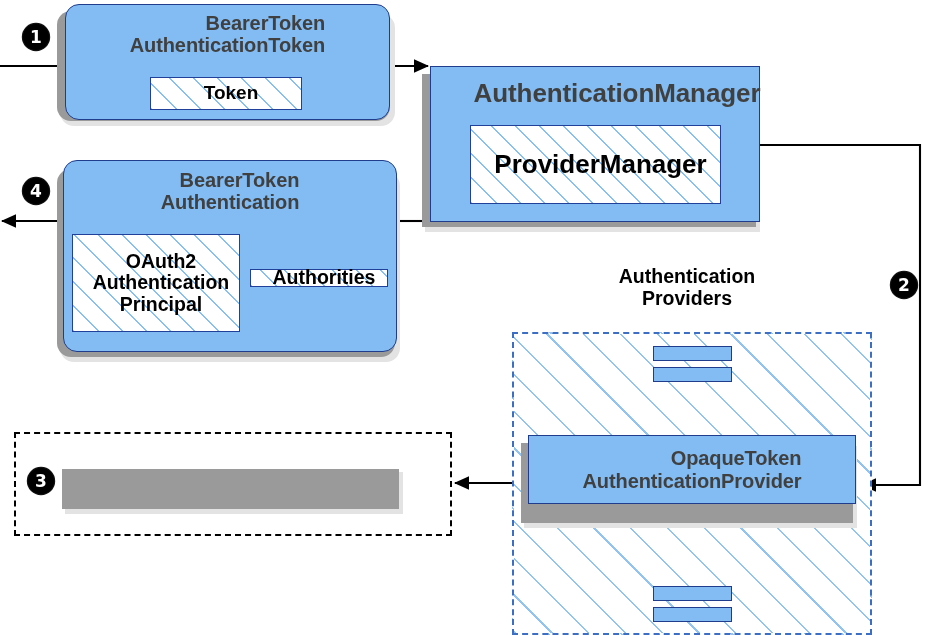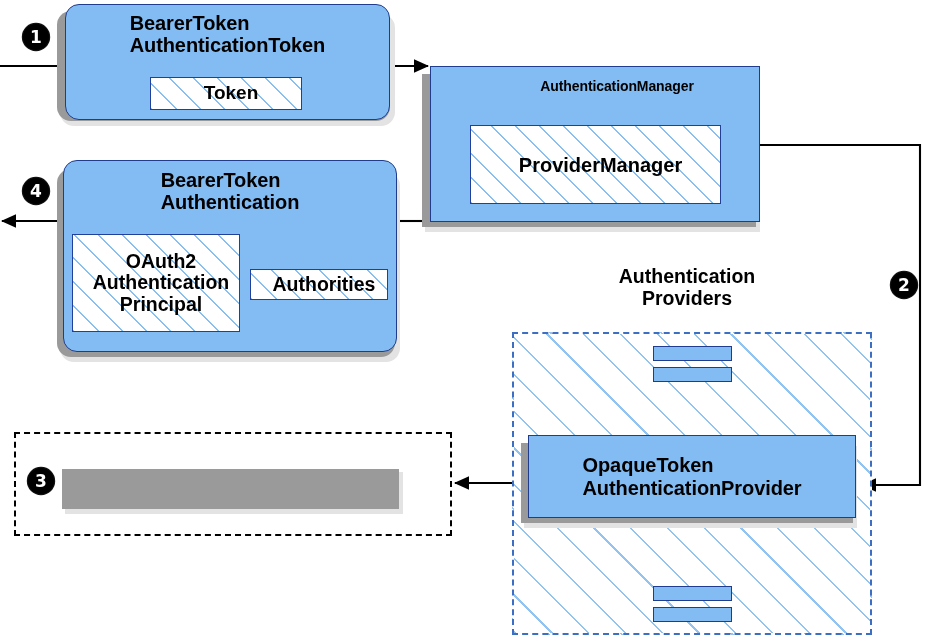--- a/index.html
+++ b/index.html
@@ -28,22 +28,22 @@
     background: #82BCF2;
     border: 1.6px solid #1F3D8C;
     display: flex;
     flex-direction: column;
     align-items: center;
     z-index: 5;
   }
   .node.rounded { border-radius: 14px; }
   .node-title {
     font-weight: bold;
-    color: #000000;
-    text-align: left;
+    color: #404040;
+    text-align: right;
     line-height: 1.12;
     white-space: pre-line;
     letter-spacing: -0.1px;
   }
   
   .shadow-dark, .shadow-light {
     position: absolute;
     z-index: 2;
   }
   .shadow-dark  { background: #9A9A9A; }
@@ -206,44 +206,44 @@
     <div class="node-title" style="font-size:20px;">BearerToken
 AuthenticationToken</div>
   </div>
   <div class="hatch-box" style="left:150px; top:77px; width:152px; height:33px;">
     <span class="lbl" style="font-size:19px;">Token</span>
   </div>
 
   <div class="shadow-light" style="left:425px; top:77px; width:335px; height:155px;"></div>
   <div class="shadow-dark" style="left:422px; top:74px; width:334px; height:153px;"></div>
   <div class="node" style="left:430px; top:66px; width:330px; height:156px; padding-top:12px;">
-    <div class="node-title" style="font-size:14px;margin-left:44px;">AuthenticationManager</div>
+    <div class="node-title" style="font-size:26px;margin-left:44px;">AuthenticationManager</div>
   </div>
   <div class="hatch-box" style="left:470px; top:125px; width:251px; height:79px;">
-    <span class="lbl" style="font-size:20px;">ProviderManager</span>
+    <span class="lbl" style="font-size:26px;">ProviderManager</span>
   </div>
 
   <div class="shadow-light rounded" style="left:60px; top:172px; width:340px; height:190px;"></div>
   <div class="shadow-dark rounded" style="left:57px; top:169px; width:338px; height:188px;"></div>
   <div class="node rounded" style="left:63px; top:160px; width:334px; height:192px; padding-top:8px;">
     <div class="node-title" style="font-size:20px;">BearerToken
 Authentication</div>
   </div>
   <div class="hatch-box" style="left:72px; top:234px; width:168px; height:98px;">
     <span class="lbl" style="font-size:19.5px;">OAuth2
 Authentication
 Principal</span>
   </div>
-  <div class="hatch-box" style="left:250px; top:269px; width:138px; height:31px; z-index:8;">
+  <div class="hatch-box" style="left:250px; top:269px; width:138px; height:18px; z-index:8;">
     <span class="lbl" style="font-size:19.5px;">Authorities</span>
   </div>
 
   <div class="shadow-light" style="left:524px; top:446px; width:333px; height:82px;"></div>
   <div class="shadow-dark" style="left:521px; top:443px; width:332px; height:80px;"></div>
-  <div class="node" style="left:528px; top:435px; width:328px; height:83px; justify-content:center;">
+  <div class="node" style="left:528px; top:435px; width:328px; height:69px; justify-content:center;">
     <div class="node-title" style="font-size:20px;">OpaqueToken
 AuthenticationProvider</div>
   </div>
 
   <div class="shadow-light" style="left:65px; top:472px; width:338px; height:42px;"></div>
   <div class="shadow-dark" style="left:62px; top:469px; width:337px; height:40px;"></div>
 
   <div class="step" style="left:23px; top:24px;">1</div>
   <div class="step" style="left:891px; top:272px;">2</div>
   <div class="step" style="left:28px; top:468px;">3</div>

